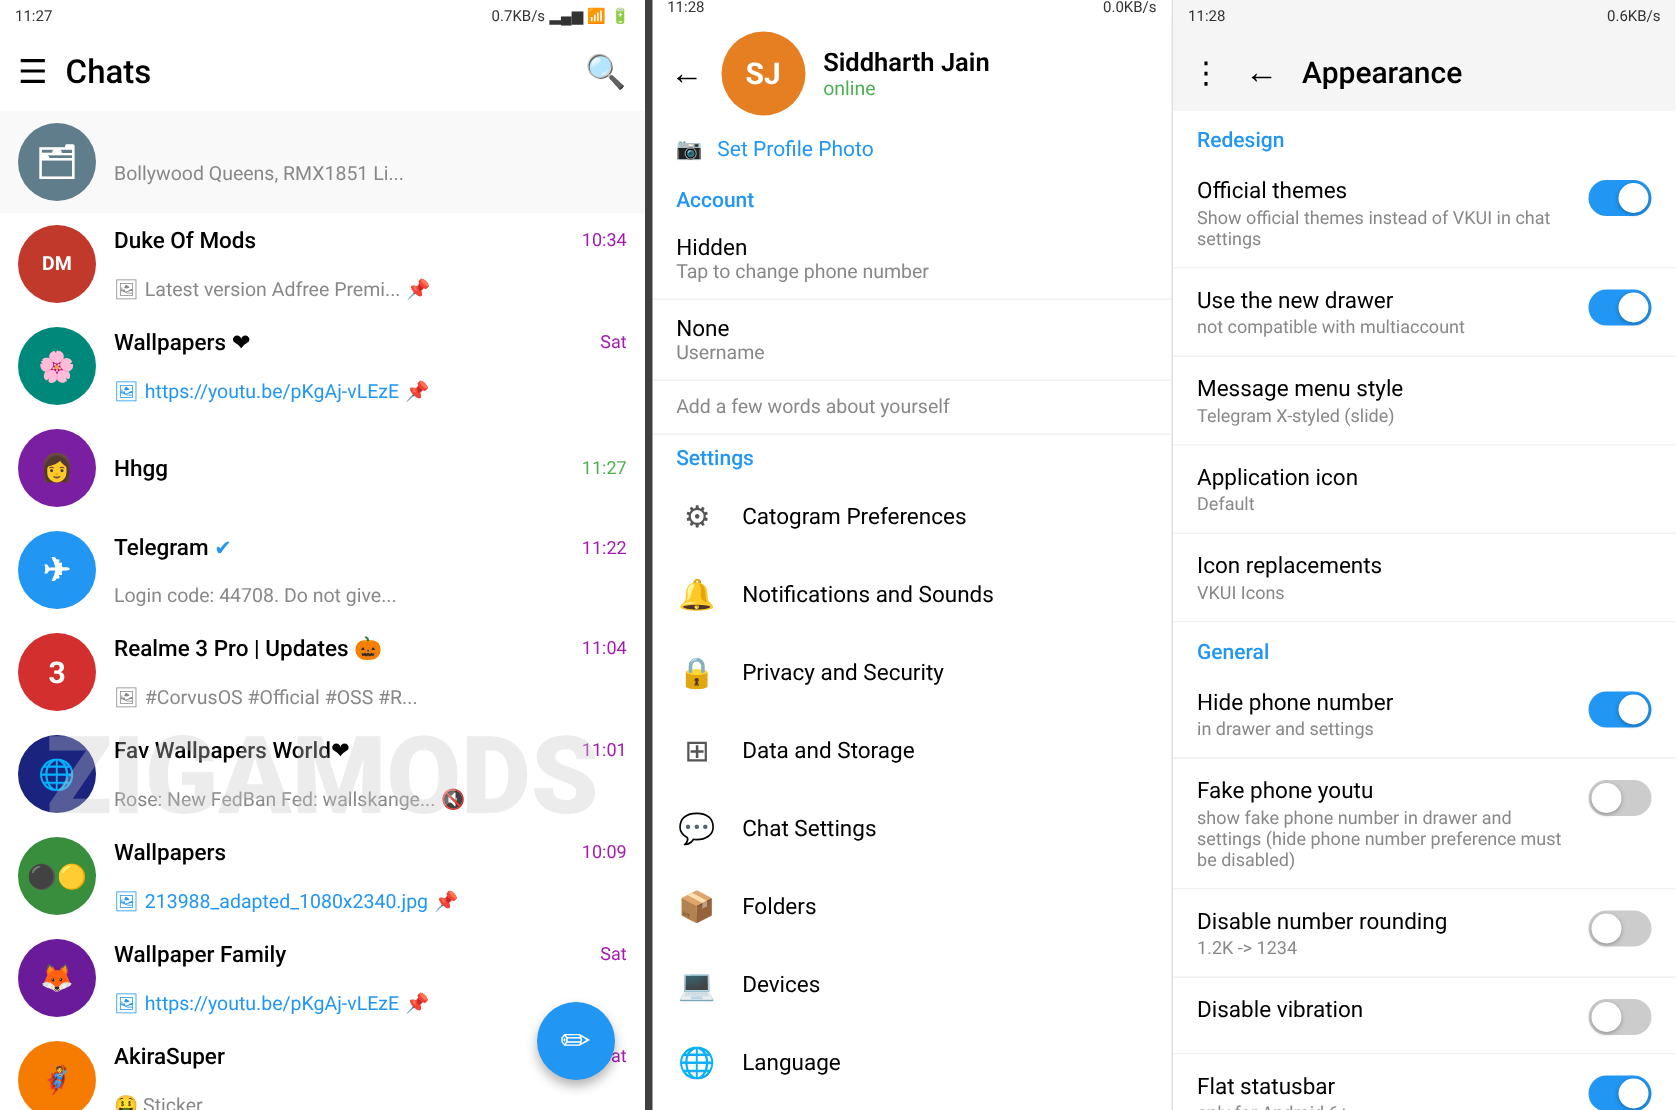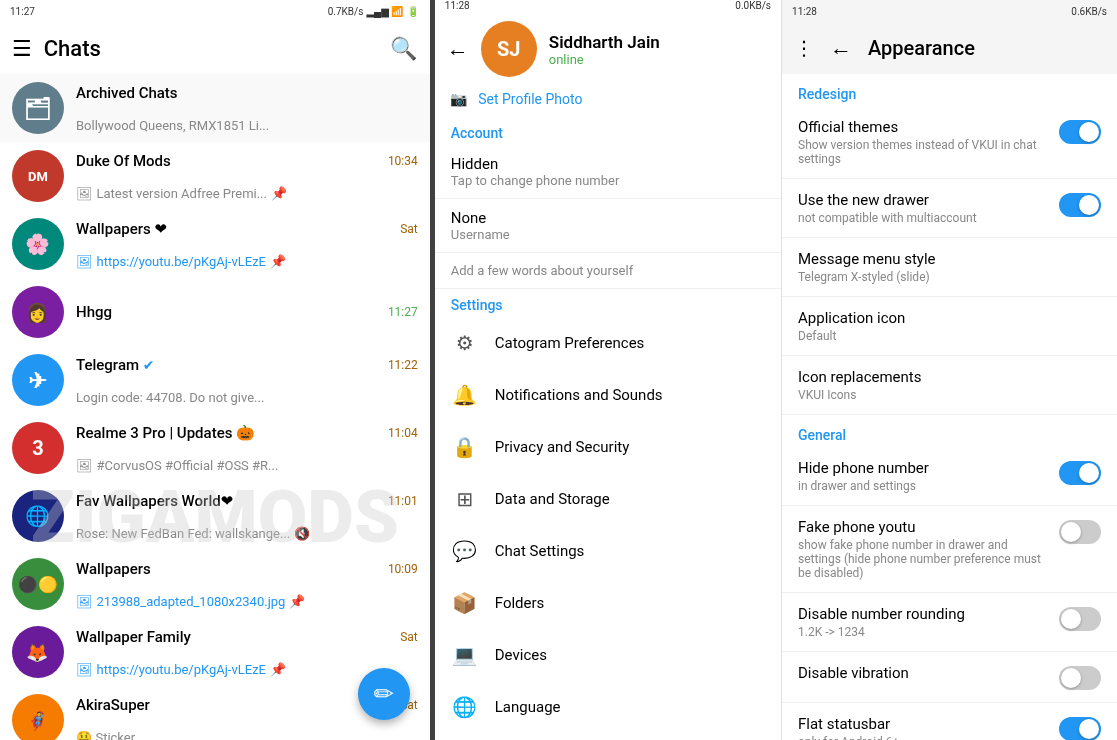--- a/index.html
+++ b/index.html
@@ -68,21 +68,21 @@
       justify-content: center;
       font-size: 18px;
       font-weight: bold;
       color: #fff;
       overflow: hidden;
     }
 
     .chat-info { flex: 1; min-width: 0; }
     .chat-name-row { display: flex; justify-content: space-between; align-items: center; }
     .chat-name { font-size: 15px; font-weight: 500; color: #000; white-space: nowrap; overflow: hidden; text-overflow: ellipsis; max-width: 200px; }
-    .chat-time { font-size: 12px; color: #a16207; flex-shrink: 0; }
+    .chat-time { font-size: 12px; color: #a21caf; flex-shrink: 0; }
     .chat-preview { font-size: 13px; color: #888; white-space: nowrap; overflow: hidden; text-overflow: ellipsis; display: flex; align-items: center; gap: 4px; margin-top: 16px; }
     .chat-preview.blue { color: #2196f3; }
 
     .fab {
       position: absolute;
       bottom: 20px;
       right: 20px;
       width: 52px;
       height: 52px;
       border-radius: 50%;
@@ -324,23 +324,20 @@
       <span class="chat-title">Chats</span>
     </div>
     <span style="font-size:22px;cursor:pointer;">🔍</span>
   </div>
 
   <div class="chat-list">
 
     <div class="chat-item archive-item">
       <div class="avatar av-grey" style="font-size:22px;">🗂</div>
       <div class="chat-info">
-        <div class="chat-name-row">
-          <span class="chat-name">Archived Chats</span>
-        </div>
         <div class="chat-preview">Bollywood Queens, RMX1851 Li...</div>
       </div>
     </div>
 
     <div class="chat-item">
       <div class="avatar av-orange" style="background:#c0392b;font-size:13px;font-weight:bold;">DM</div>
       <div class="chat-info">
         <div class="chat-name-row">
           <span class="chat-name">Duke Of Mods</span>
           <span class="chat-time">10:34</span>
@@ -551,21 +548,21 @@
     <span class="appearance-title">Appearance</span>
   </div>
 
   <div class="appearance-list">
 
     <div class="section-header">Redesign</div>
 
     <div class="toggle-item">
       <div class="toggle-text">
         <div class="toggle-title">Official themes</div>
-        <div class="toggle-sub">Show version themes instead of VKUI in chat settings</div>
+        <div class="toggle-sub">Show official themes instead of VKUI in chat settings</div>
       </div>
       <div class="toggle-switch on"></div>
     </div>
 
     <div class="toggle-item">
       <div class="toggle-text">
         <div class="toggle-title">Use the new drawer</div>
         <div class="toggle-sub">not compatible with multiaccount</div>
       </div>
       <div class="toggle-switch on"></div>

